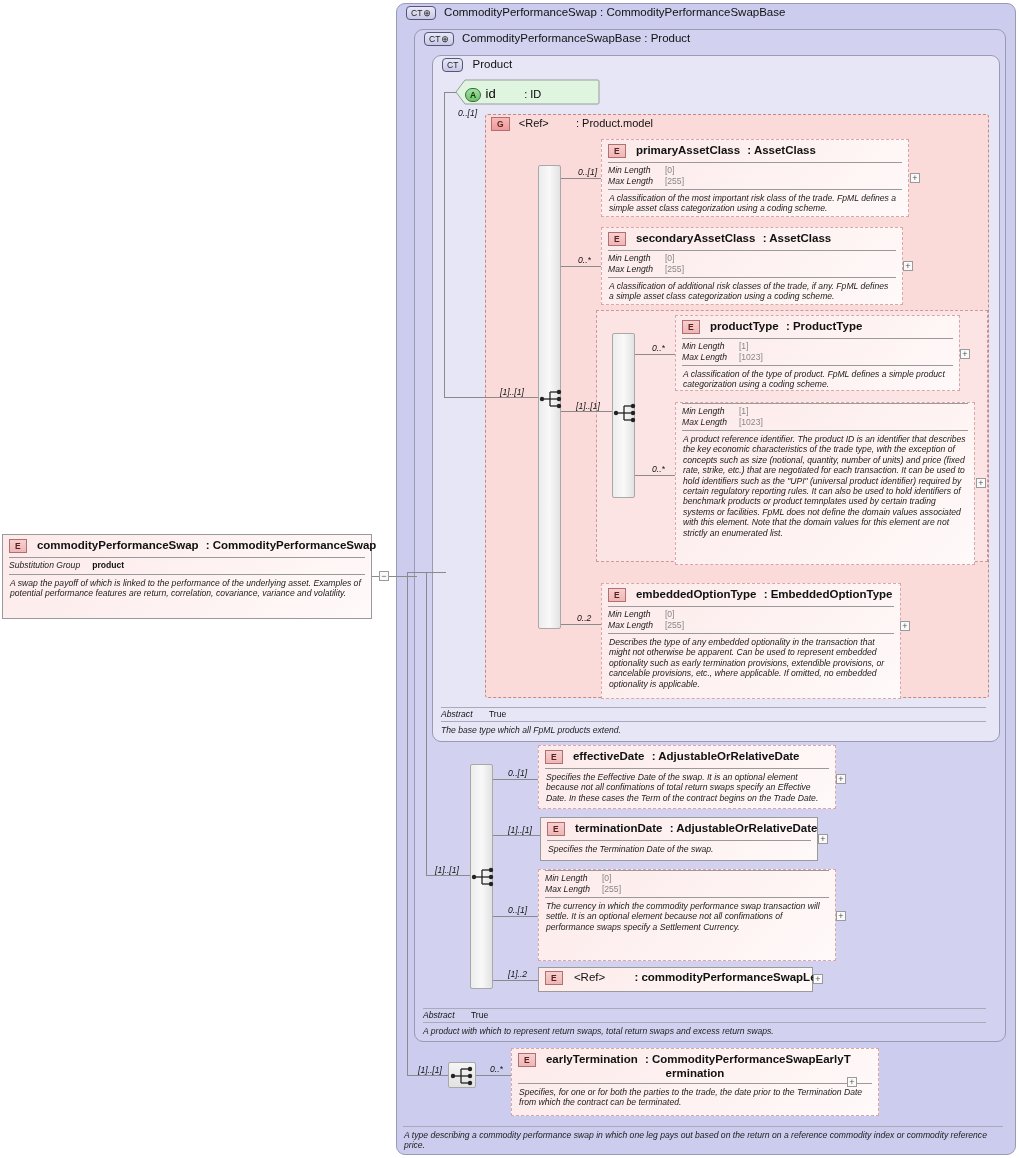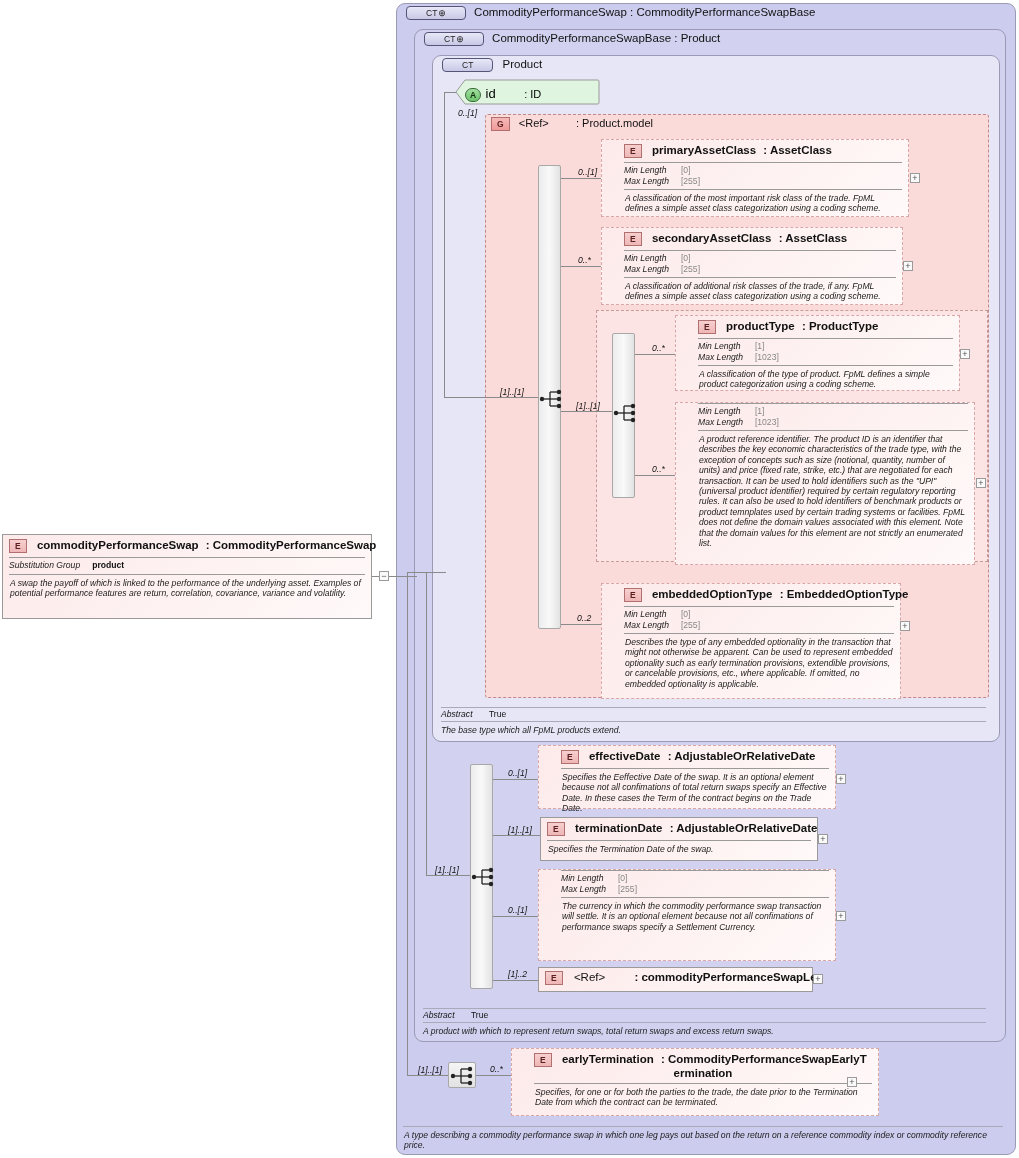--- a/index.html
+++ b/index.html
@@ -12,34 +12,34 @@
   
   .ctbox{border:1px solid #9a9ab5;border-radius:9px;background:#ccccee;}
   .ctbox2{border:1px solid #9a9ab5;border-radius:9px;background:#d2d2f0;}
   .ctbox3{border:1px solid #9a9ab5;border-radius:9px;background:#e6e6f7;}
 
   .hdr{font-size:11.5px;color:#111;white-space:nowrap;}
 
   
   .badge{display:inline-block;border:1px solid #555577;border-radius:4px;
          background:linear-gradient(#e8e8f8,#c8c8e6);
-         font-size:8.5px;line-height:10px;padding:1px 19px;color:#222;vertical-align:middle;
+         font-size:8.5px;line-height:10px;padding:1px 4px;color:#222;vertical-align:middle;
          font-family:"Liberation Sans",sans-serif;}
   .badge.plus:after{content:"\2295";margin-left:1px;font-size:9px;}
   .badge-a{display:inline-block;border:1px solid #3a6b3a;border-radius:7px;
         background:linear-gradient(#9fdf9f,#6fc46f);font-size:8.5px;line-height:10px;
         padding:1px 4px;color:#14340f;font-weight:bold;}
   .badge-e{display:inline-block;border:1px solid #b07070;background:linear-gradient(#f7cfcf,#efb6b6);
         font-size:8.5px;line-height:10px;padding:1px 5px;color:#5a1f1f;}
   .badge-g{display:inline-block;border:1px solid #b07070;background:linear-gradient(#f7b9b9,#ef9a9a);
         font-size:8.5px;line-height:10px;padding:1px 5px;color:#5a1f1f;font-weight:bold;}
 
   
   .ebox{background:linear-gradient(135deg,#fdeaea,#fff9f9);border:1px solid #d9a7a7;}
-  .ebox.dashed{border-style:dashed;padding-left:16px;}
+  .ebox.dashed{border-style:dashed;}
   .ebox.solid{border-style:solid;border-color:#9a9a9a;}
   .ebox .etitle{font-size:11.5px;font-weight:bold;color:#111;padding:4px 6px 4px 6px;white-space:nowrap;}
   .sep{height:1px;background:#9a9a9a;margin:0 6px;}
   .facets{font-size:8.6px;font-style:italic;color:#222;padding:2px 6px 3px 6px;line-height:10.5px;}
   .facets table{border-collapse:collapse;}
   .facets td{font-size:8.6px;padding:0;}
   .facets td.k{font-style:italic;color:#222;}
   .facets td.v{font-style:normal;color:#888;padding-left:12px;}
   .doc{font-size:8.6px;font-style:italic;color:#1b1b1b;padding:3px 7px 4px 7px;line-height:10.4px;}
 

